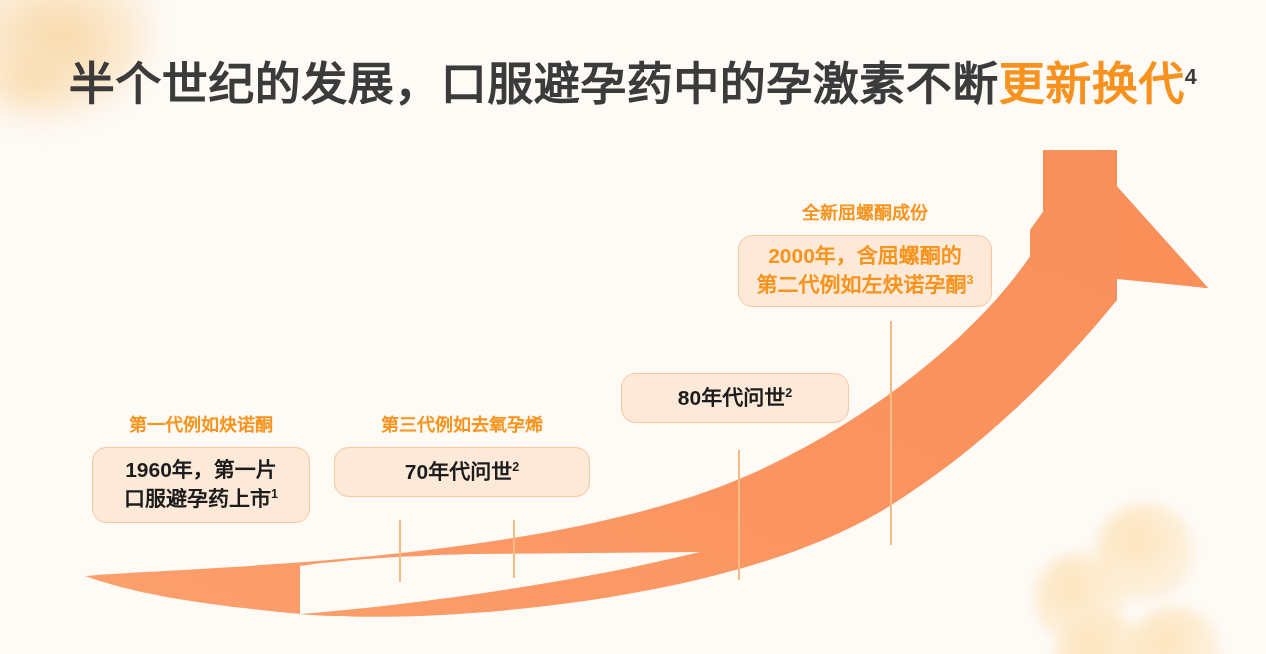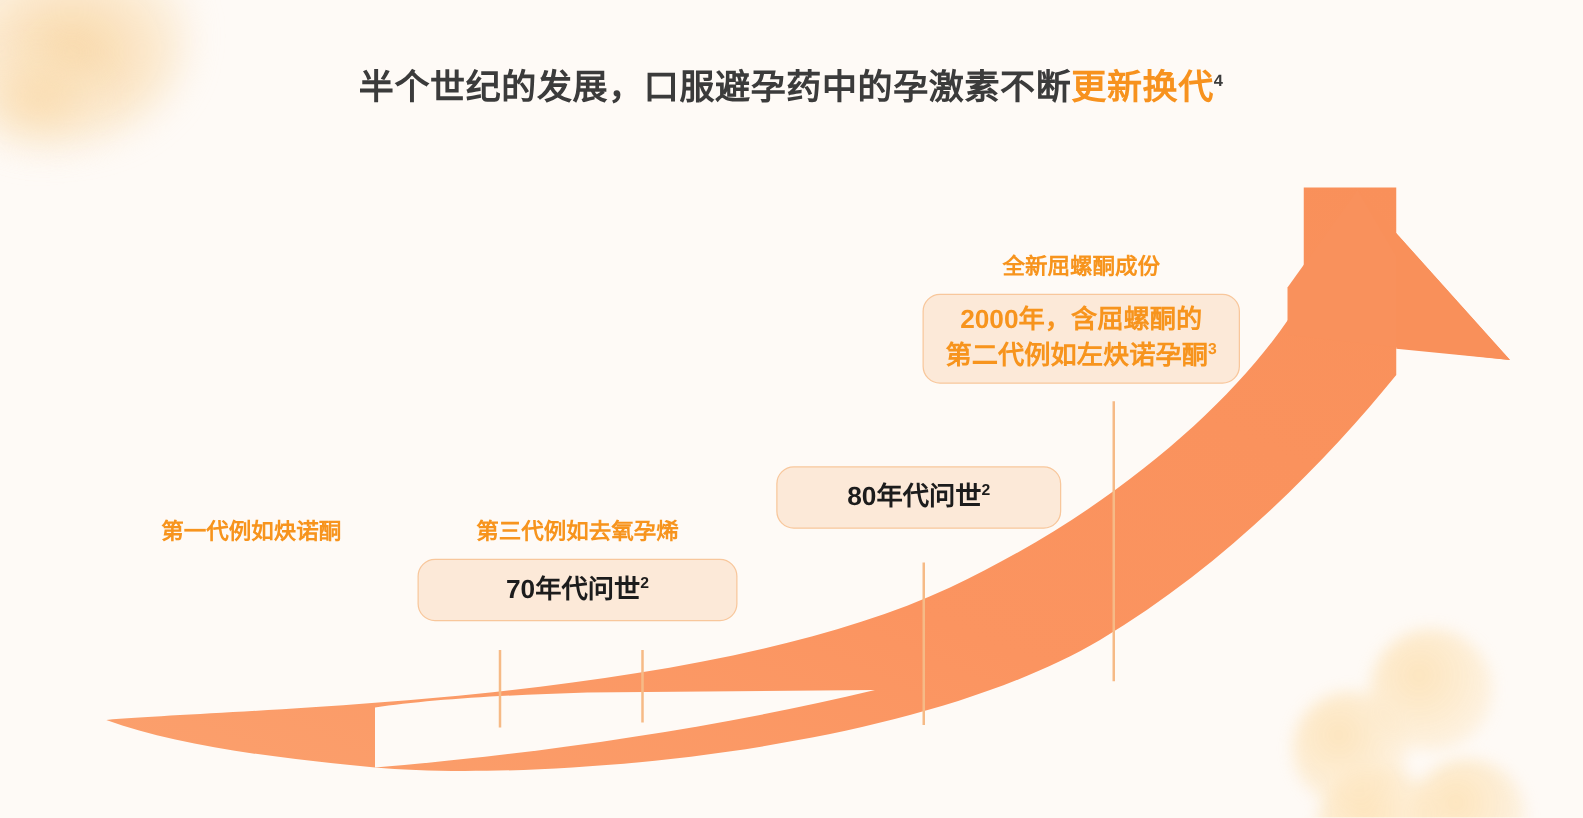--- a/index.html
+++ b/index.html
@@ -73,21 +73,21 @@
   .p3 { width: 96px; height: 96px; left: 10px;  top: 118px; }
   .p4 { width: 92px; height: 92px; left: 84px;  top: 112px; }
 
   
   #page-title {
     position: absolute;
     left: 0;
     top: 47px;
     width: 1266px;
     text-align: center;
-    font-size: 28px;
+    font-size: 46px;
     font-weight: 700;
     letter-spacing: 0.5px;
     color: #3b3b3b;
     white-space: nowrap;
     z-index: 6;
   }
   #page-title .hl {
     color: #f7921e;
   }
   #page-title sup {
@@ -222,20 +222,26 @@
   <path d="M 1086 152 L 1208 288 L 1117 279 L 1117 205 Z" fill="#f9905a"></path>
 </svg>
 
 <div class="connector" id="conn-1"></div>
 <div class="connector" id="conn-2"></div>
 <div class="connector" id="conn-3"></div>
 <div class="connector" id="conn-4"></div>
 
 <div class="milestone" id="ms-1">
   <div class="milestone-header">第一代例如炔诺酮</div>
+  <div class="milestone-box">
+    <div>
+      <span>1960年，第一片</span><br>
+      <span>口服避孕药上市</span><sup>1</sup>
+    </div>
+  </div>
 </div>
 
 <div class="milestone" id="ms-2">
   <div class="milestone-header">第三代例如去氧孕烯</div>
   <div class="milestone-box">
     <div>
       <span>70年代问世</span><sup>2</sup>
     </div>
   </div>
 </div>

